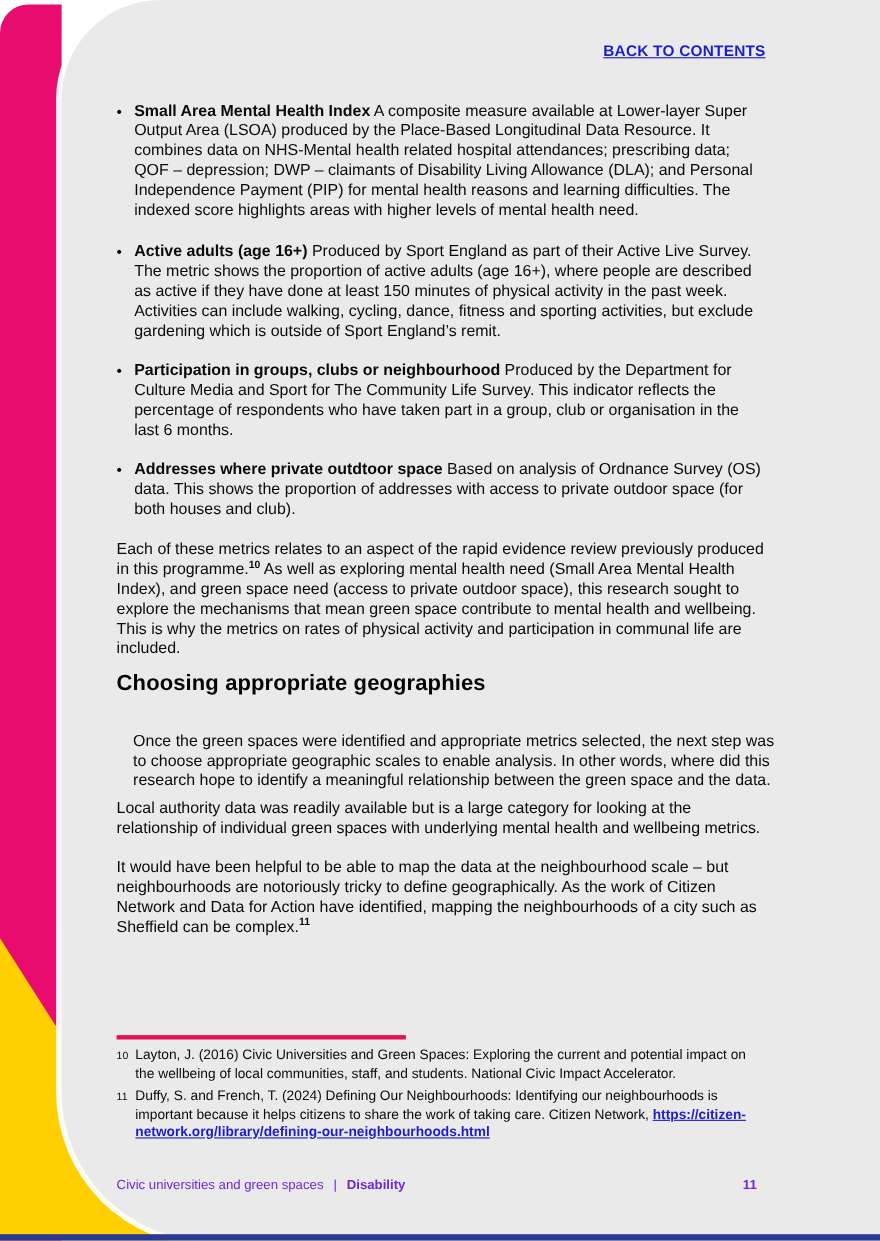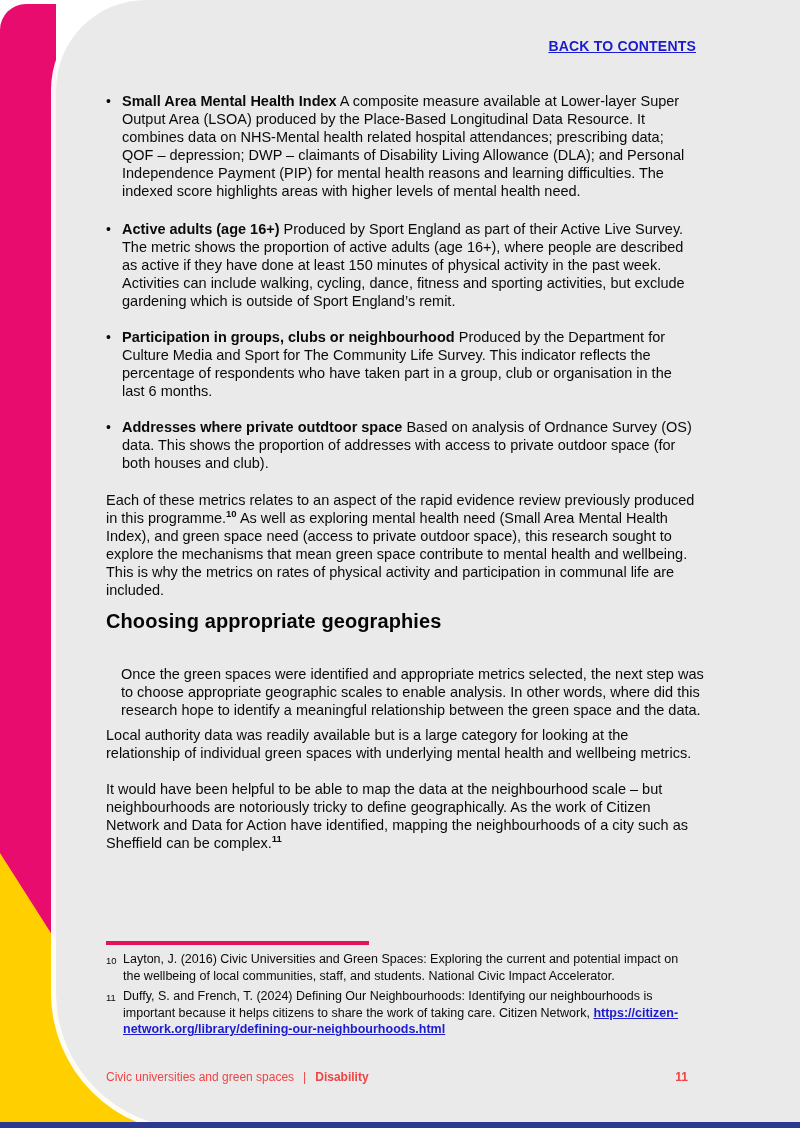--- a/index.html
+++ b/index.html
@@ -43,21 +43,21 @@
   h2.section{
     margin:0;font-size:20px;line-height:24px;font-weight:bold;color:#050505;
     letter-spacing:.1px;
   }
   .fn-rule{position:absolute;left:0;top:941px;width:263px;height:4px;background:var(--rule_crimson);}
   .footnote{display:grid;grid-template-columns:17px 1fr;font-size:12.5px;line-height:16.5px;}
   .footnote .num{font-size:9.5px;line-height:16.5px;padding-top:2px;}
   .fn-link{color:var(--link_blue);font-weight:bold;text-decoration:underline;cursor:pointer;}
   .footer-row{
     display:flex;justify-content:space-between;align-items:baseline;
-    font-size:12px;line-height:15px;color:#ef4444;gap:25px;
+    font-size:12px;line-height:15px;color:#6d28d9;gap:25px;
   }
   .footer-left{display:flex;align-items:baseline;}
   .footer-sep{margin:0 9px;}
   .footer-section{font-weight:bold;}
   .footer-page{font-weight:bold;margin-right:8px;}
 </style>
 </head>
 <body>
 
 <div class="pink-band"></div>

